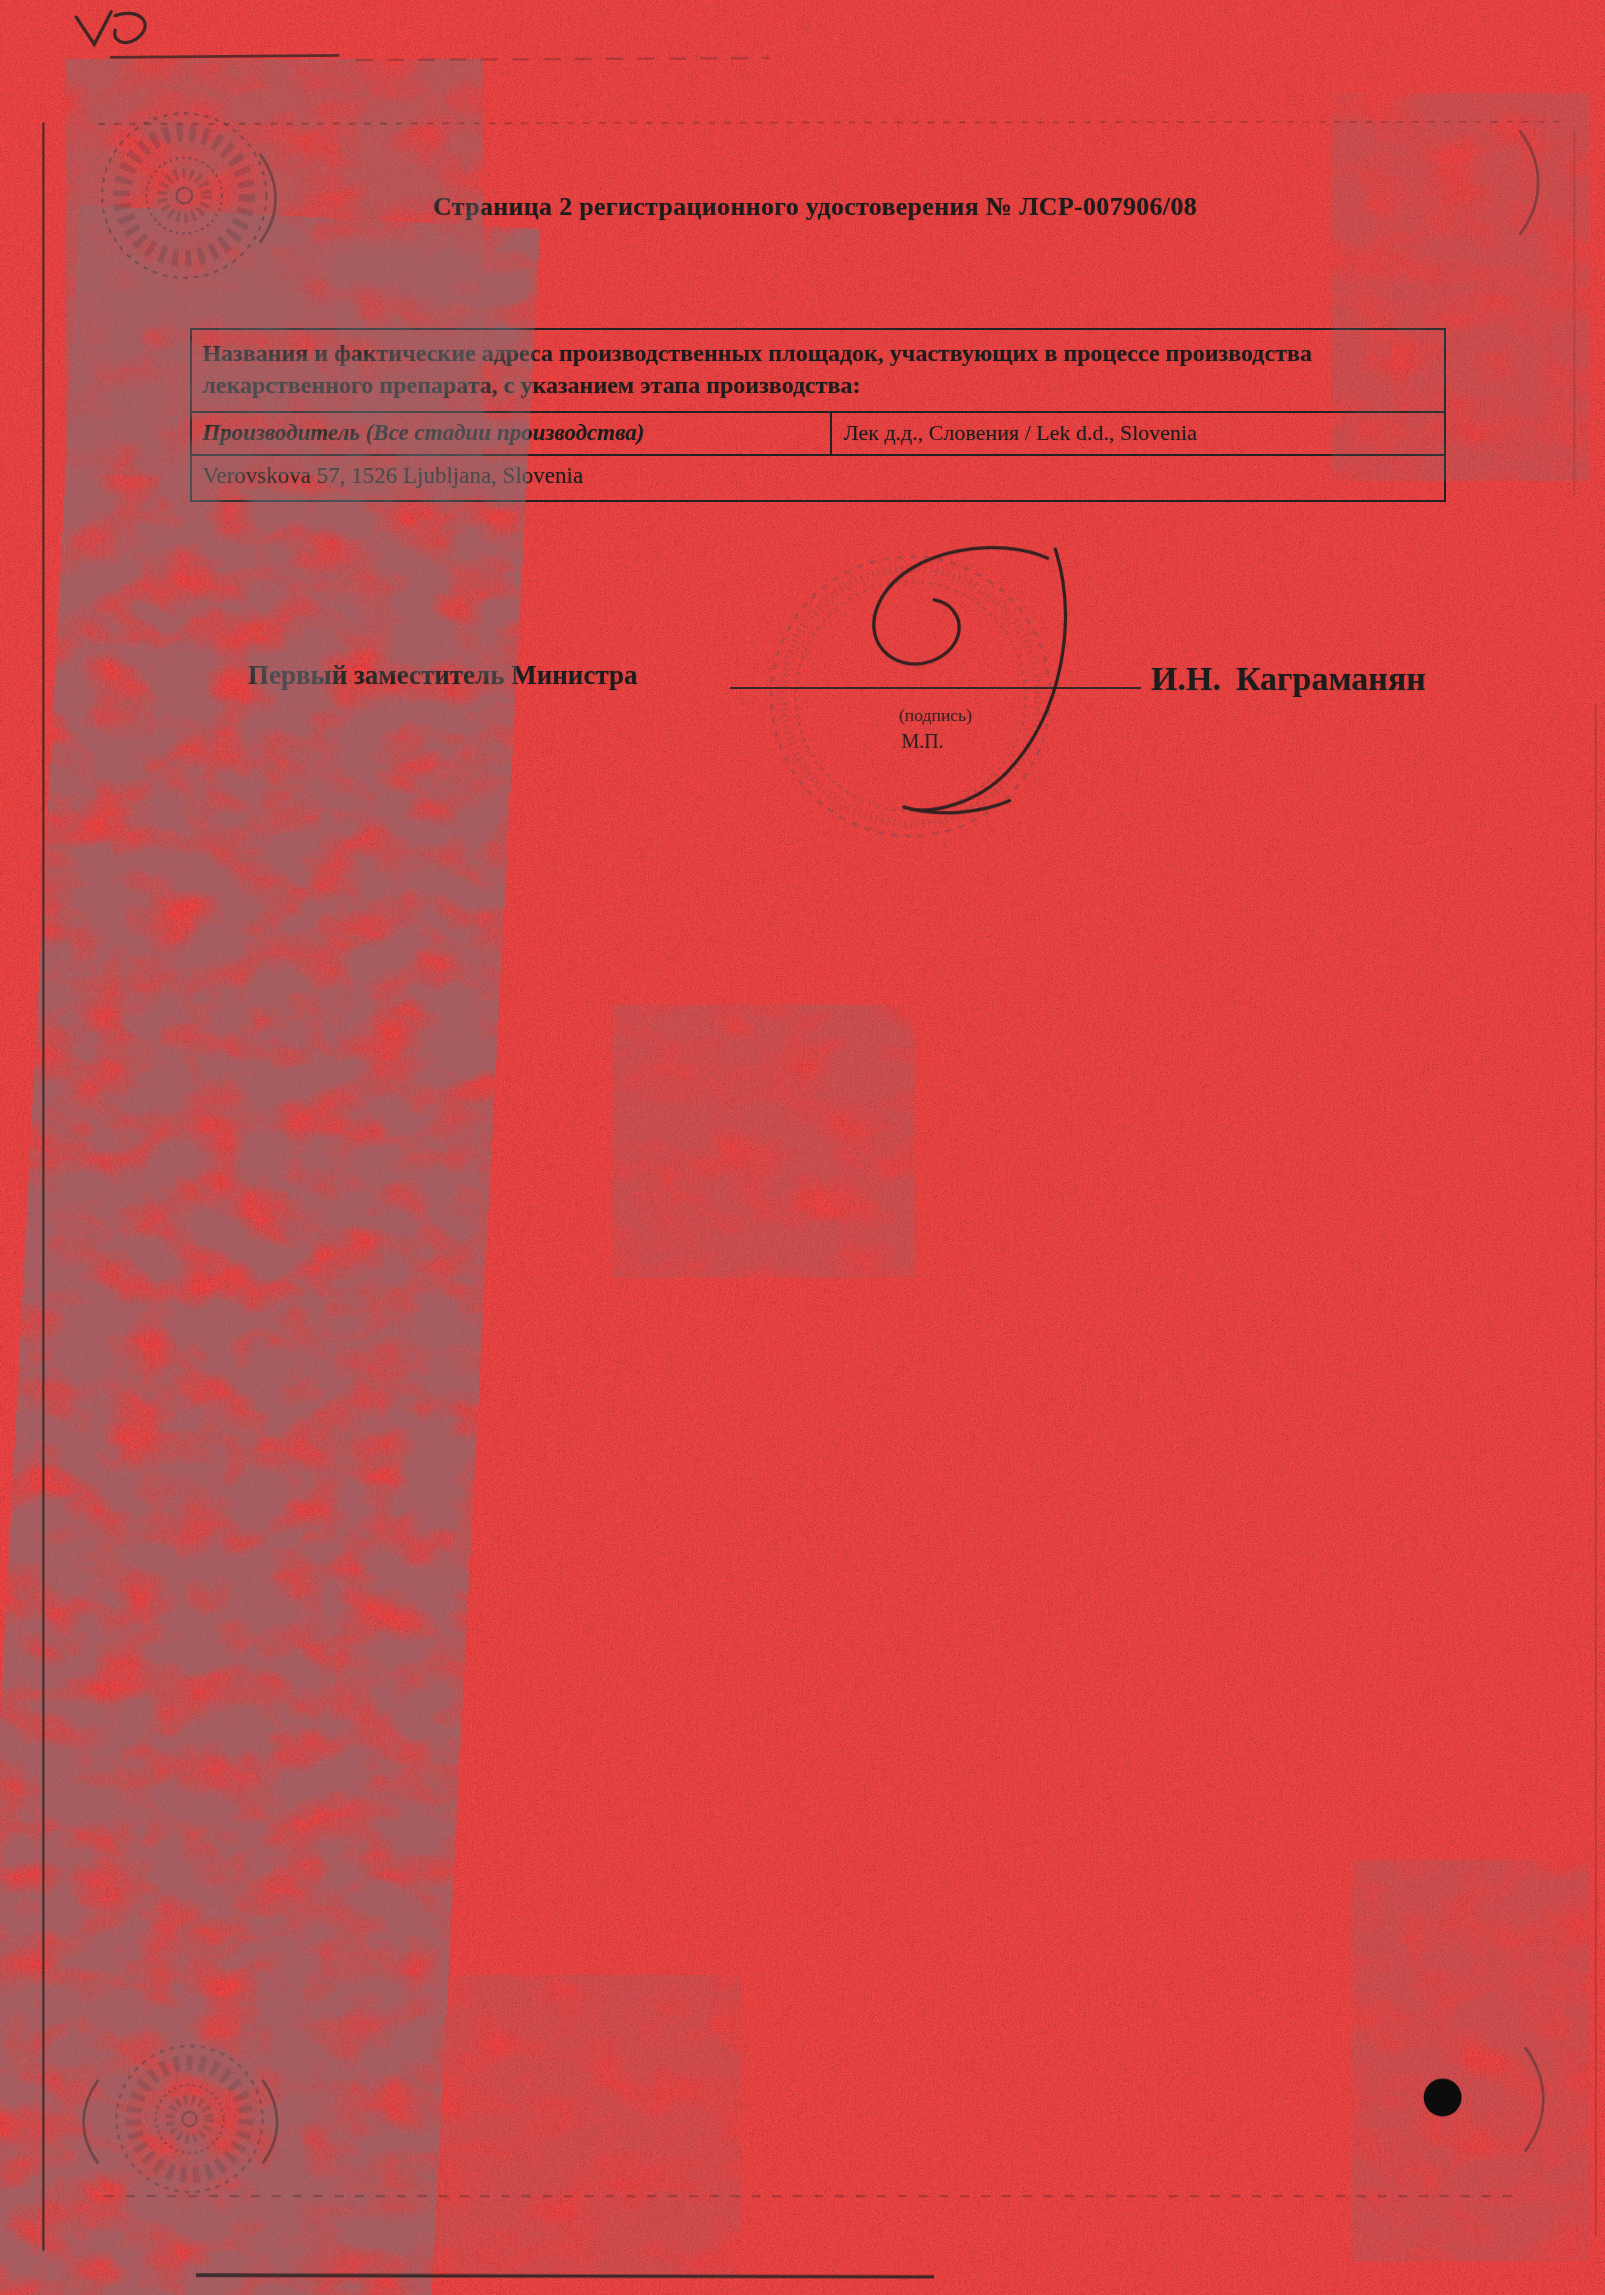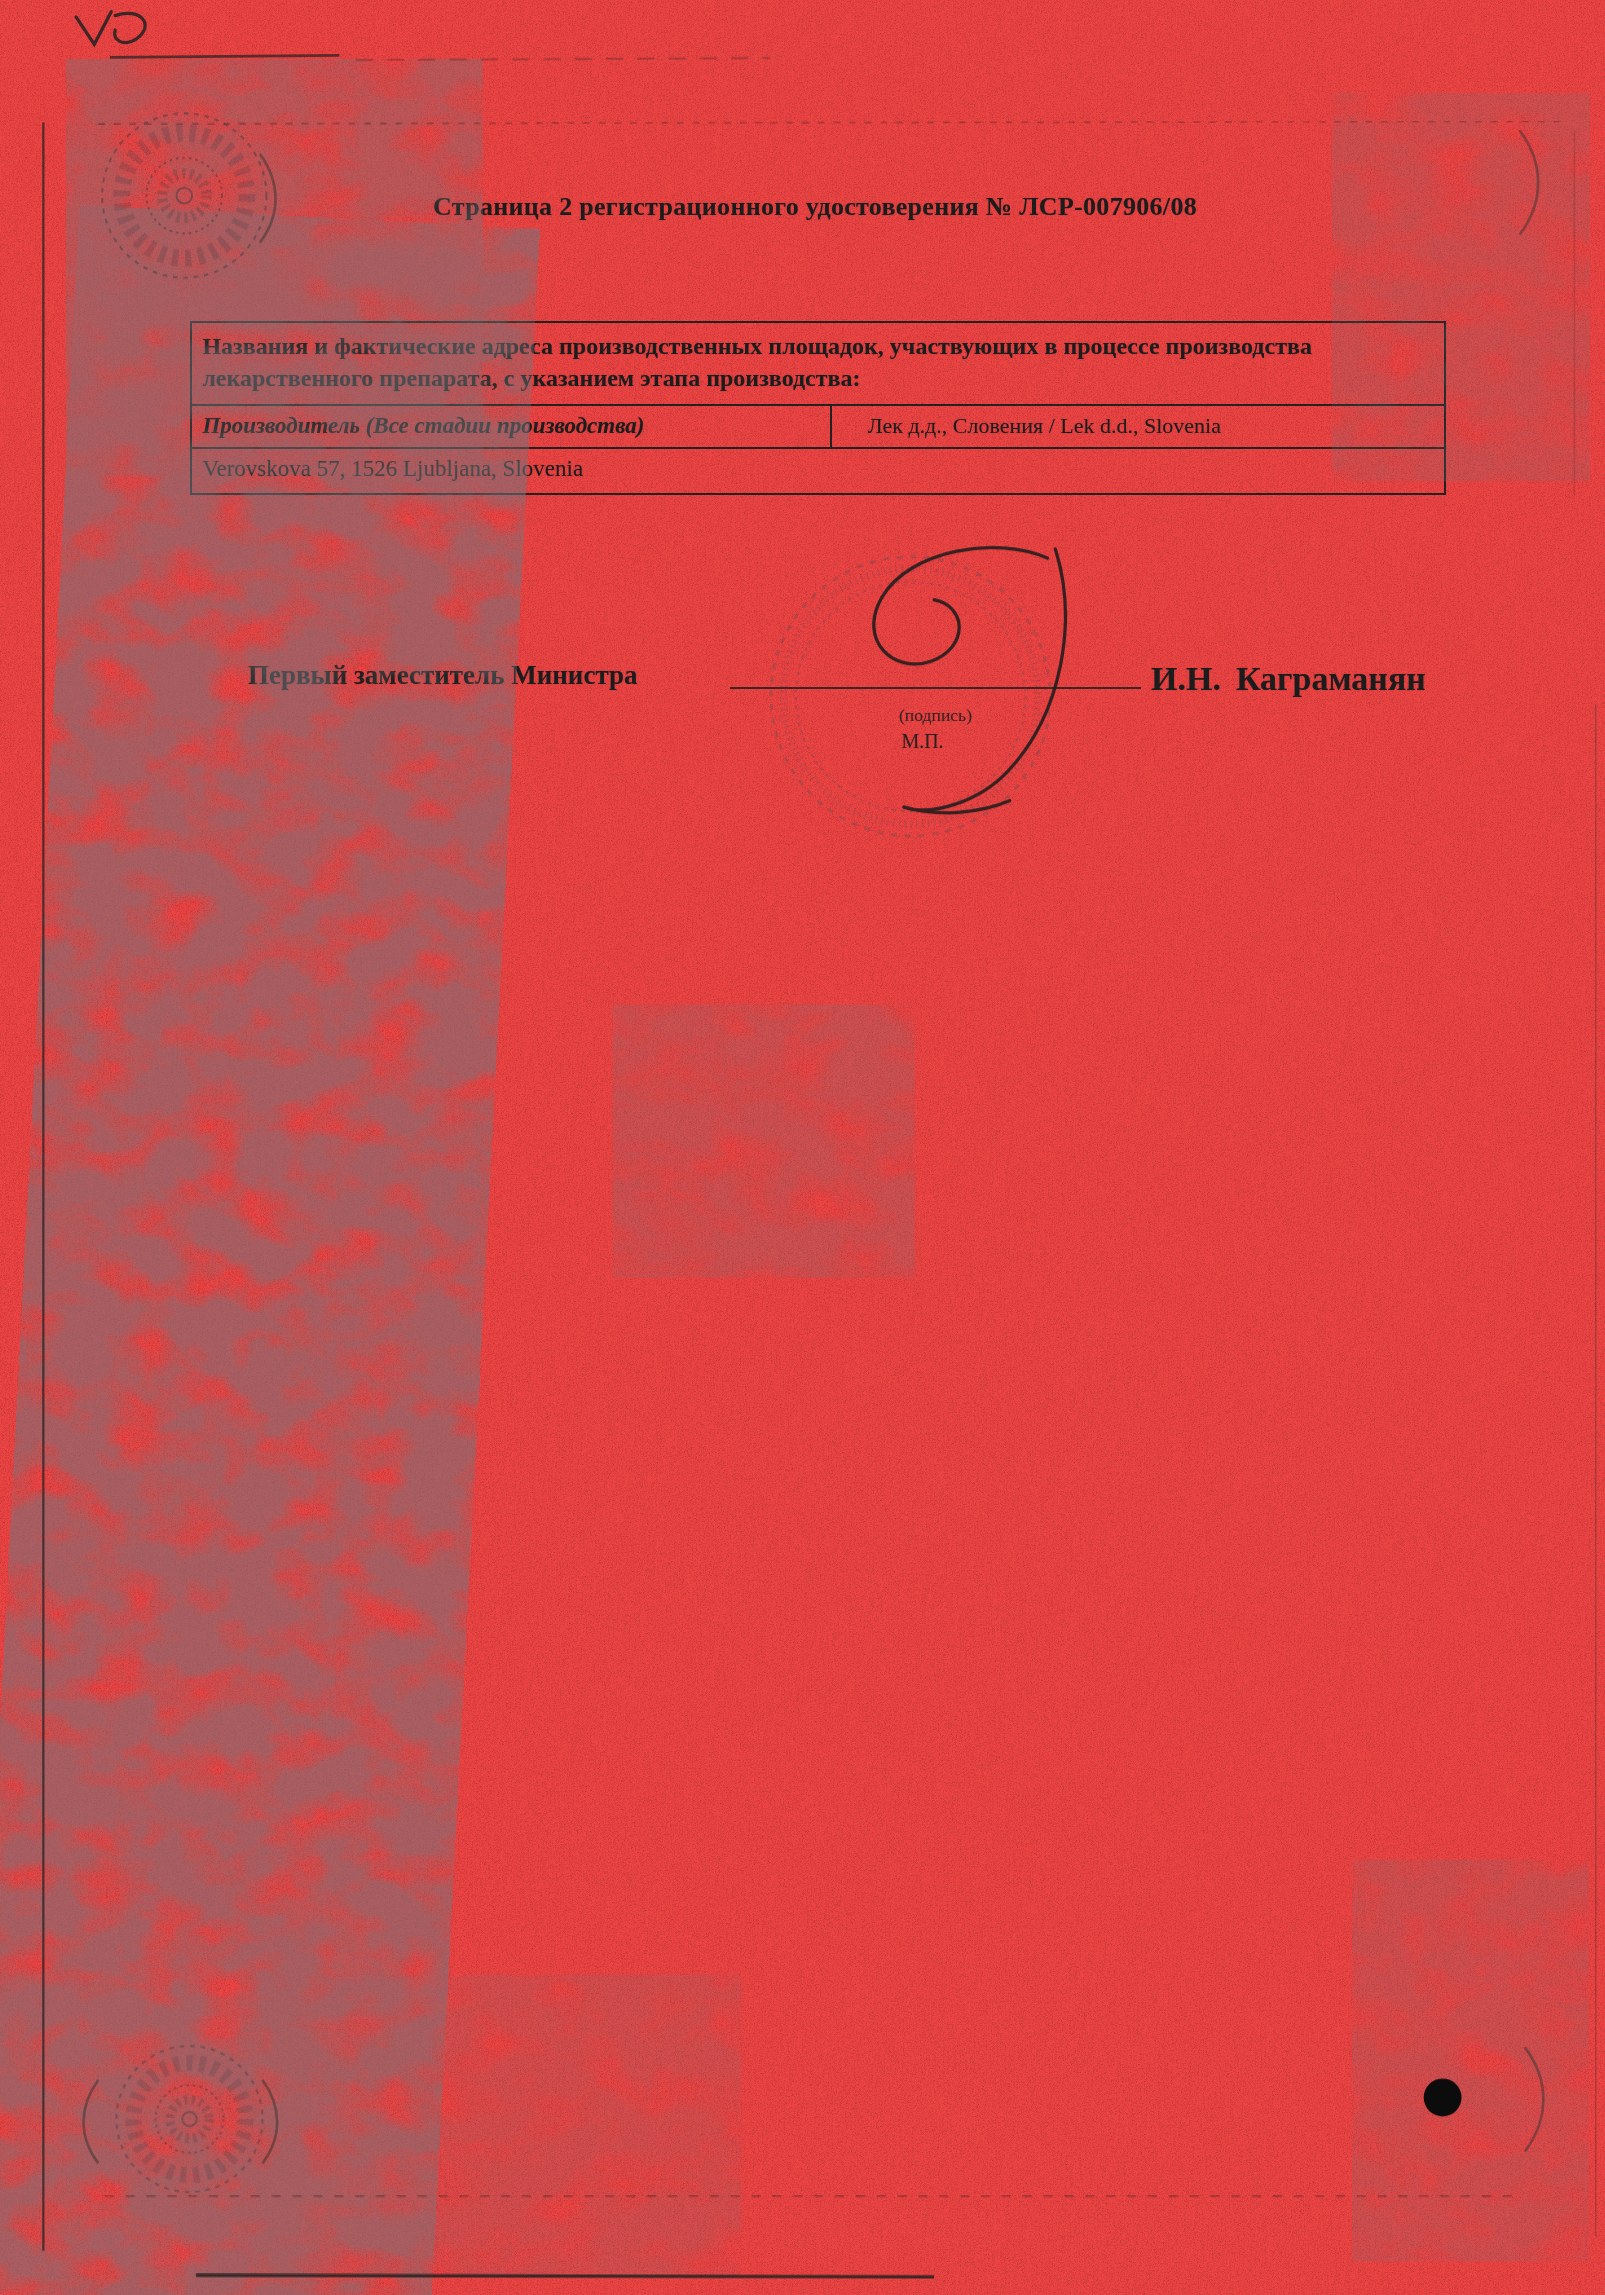--- a/index.html
+++ b/index.html
@@ -14,32 +14,32 @@
   }
   .txt { position: absolute; text-shadow: 0 0 1.3px rgba(50,50,50,0.35); }
 
   .header-line {
     top: 192px; left: 65px; width: 1500px;
     text-align: center;
     font-size: 26px; font-weight: 700; letter-spacing: 0.3px;
   }
 
   .tbl {
-    position: absolute; left: 190px; top: 321px; width: 1256px;
+    position: absolute; left: 190px; top: 328px; width: 1256px;
     border: 2px solid #242424;
     box-sizing: border-box;
     background: rgba(255,255,255,0.0);
   }
   .tbl-header {
     padding: 6.5px 13px 10.4px 10.4px;
     font-weight: 700; font-size: 24px; line-height: 1.34;
     border-bottom: 2px solid #242424;
     text-shadow: 0 0 1.3px rgba(50,50,50,0.35);
   }
-  .tbl-row { display: flex; border-bottom: 2px solid #242424; gap: 24px; }
+  .tbl-row { display: flex; border-bottom: 2px solid #242424; }
   .tbl-cell-left {
     width: 640px; flex: 0 0 640px; box-sizing: border-box;
     padding: 6.5px 10.4px 7.8px 10.4px;
     font-style: italic; font-weight: 700; font-size: 23px;
     border-right: 2px solid #242424;
     text-shadow: 0 0 1.3px rgba(50,50,50,0.35);
   }
   .tbl-cell-right {
     flex: 1 1 auto; box-sizing: border-box;
     padding: 6.5px 10.4px 7.8px 11.7px;

